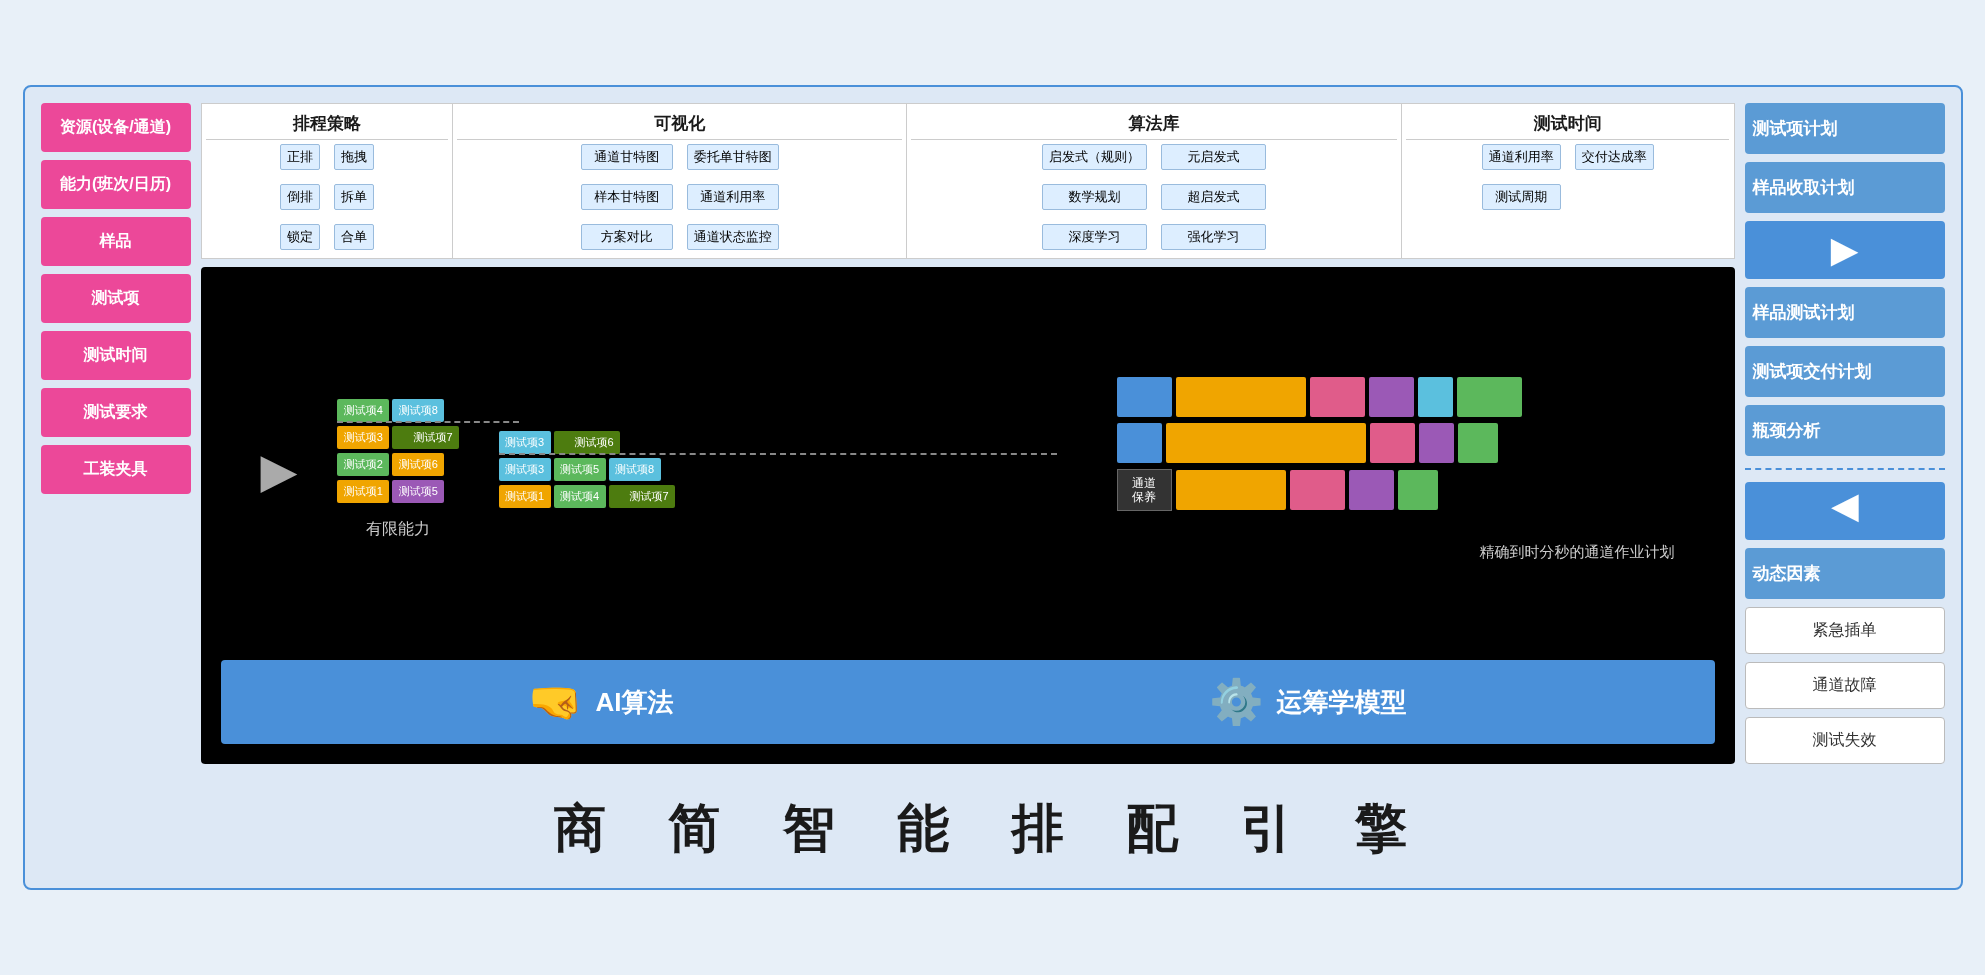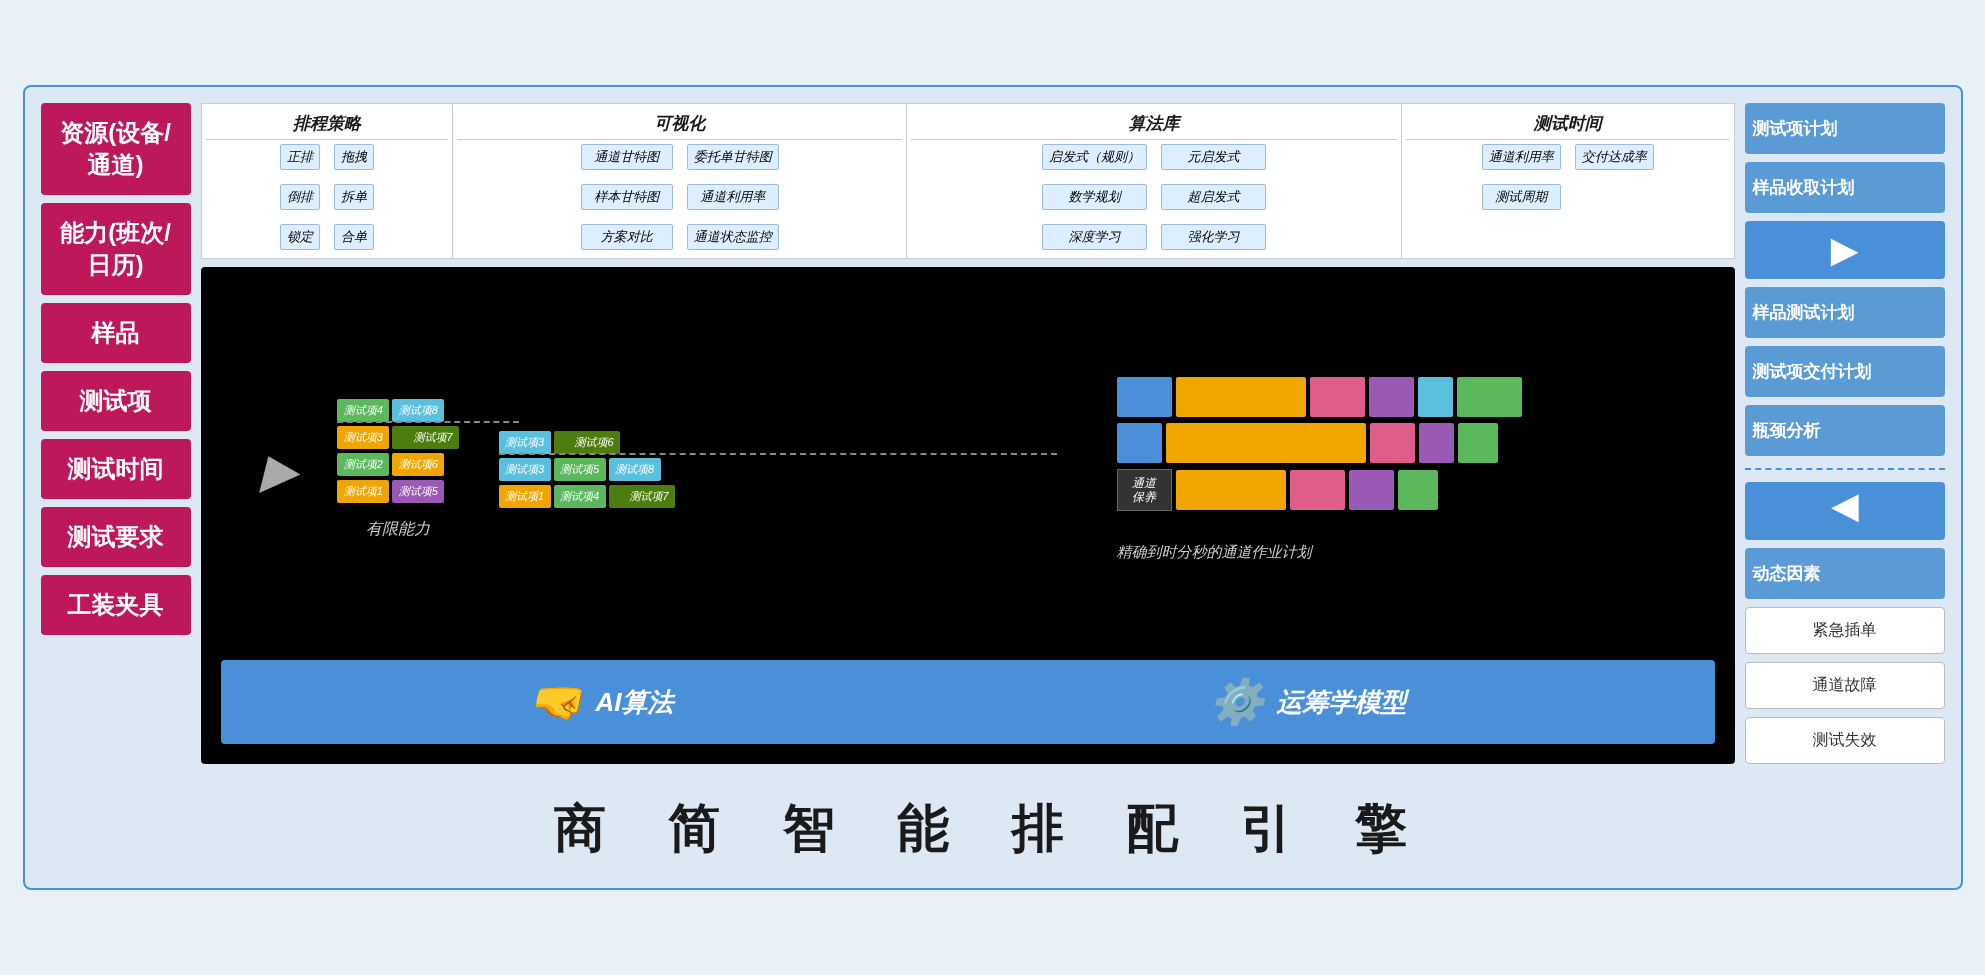--- a/index.html
+++ b/index.html
@@ -36,36 +36,35 @@
     
     .left-sidebar {
       display: flex;
       flex-direction: column;
       gap: 8px;
       width: 150px;
       flex-shrink: 0;
     }
 
     .sidebar-item {
-      background: #be185d;
+      background: #ec4899;
       color: white;
       text-align: center;
       padding: 14px 8px;
       border-radius: 4px;
-      font-size: 24px;
+      font-size: 16px;
       font-weight: bold;
     }
 
     
     .center-area {
       flex: 1;
       display: flex;
       flex-direction: column;
       gap: 8px;
-      font-style: italic;
     }
 
     
     .header-row {
       display: flex;
       gap: 0;
       background: white;
       border: 1px solid #ccc;
     }
 
@@ -176,21 +175,21 @@
       color: white;
       font-size: 12px;
       padding: 4px 8px;
       border: 1px solid #666;
       text-align: center;
     }
 
     .channel-right-label {
       color: #ccc;
       font-size: 15px;
-      text-align: left;
+      text-align: right;
       margin-top: 26px;
     }
 
     
     .bottom-bar {
       background: #4a90d9;
       display: flex;
       align-items: center;
       justify-content: space-around;
       padding: 16px 40px;

